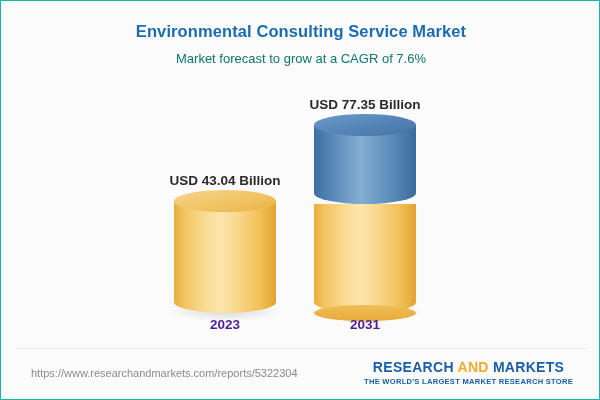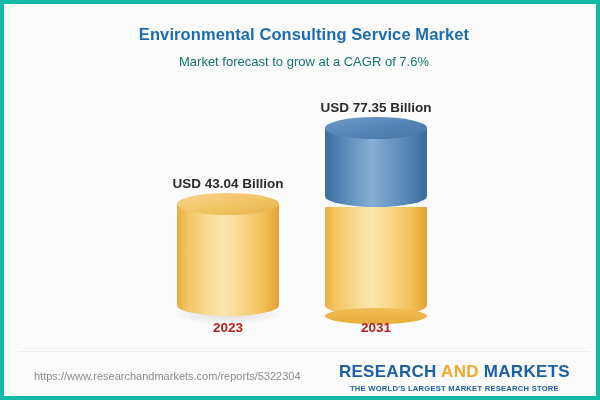--- a/index.html
+++ b/index.html
@@ -9,21 +9,21 @@
   }
   body {
     font-family: "Liberation Sans", sans-serif;
   }
 
   #canvas {
     position: relative;
     width: 600px;
     height: 400px;
     background: #fbfbfb;
-    border: 4px solid #14b8a6;
+    border: 1px solid #14b8a6;
     box-sizing: border-box;
     overflow: hidden;
   }
 
   
   .header {
     position: absolute;
     top: 20px;
     left: 0;
     width: 600px;
@@ -52,21 +52,21 @@
     height: 348px;
   }
 
   .bar-group {
     position: absolute;
     bottom: 0;
     width: 140px;
     height: 348px;
   }
   .bar-group.g2023 { left: 154px; margin-top: 16px; }
-  .bar-group.g2031 { left: 302px; }
+  .bar-group.g2031 { left: 294px; }
 
   
   .value-label {
     position: absolute;
     width: 140px;
     left: 0;
     text-align: center;
     font-size: 13.5px;
     font-weight: bold;
     color: #2b2b2b;
@@ -77,21 +77,21 @@
 
   
   .cat-label {
     position: absolute;
     width: 140px;
     left: 0;
     top: 316px;
     text-align: center;
     font-size: 13.5px;
     font-weight: bold;
-    color: #b91c1c;
+    color: #4c1d95;
   }
 
   
   .cyl {
     position: absolute;
     left: 19px;
     width: 102px;
   }
   .g2023 .cyl { top: 200px; height: 112px; }
   .g2031 .cyl { top: 124px; height: 188px; }
@@ -183,21 +183,21 @@
     color: #8a8a8a;
     white-space: nowrap;
   }
   .logo {
     position: absolute;
     right: 26px;
     top: 358px;
     text-align: center;
   }
   .logo-main {
-    font-size: 17px;
+    font-size: 14px;
     font-weight: bold;
     color: #1b5fa6;
     letter-spacing: 0.3px;
     white-space: nowrap;
   }
   .logo-main .and { color: #f2a92c; }
   .logo-tag {
     margin-top: 2px;
     font-size: 7.6px;
     font-weight: bold;

